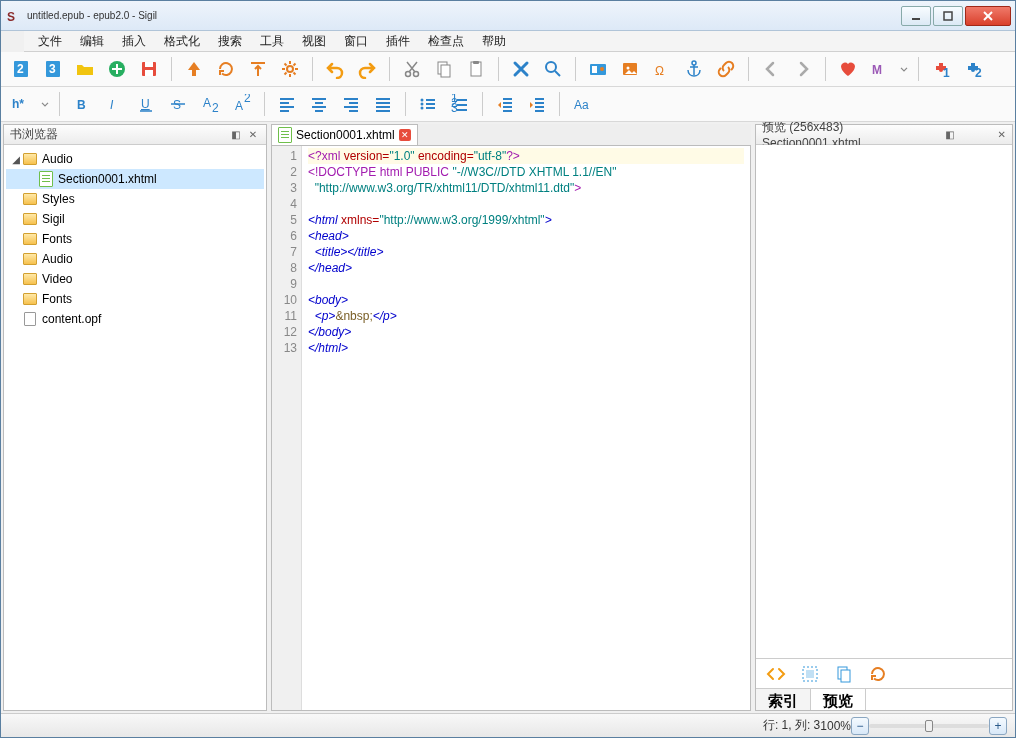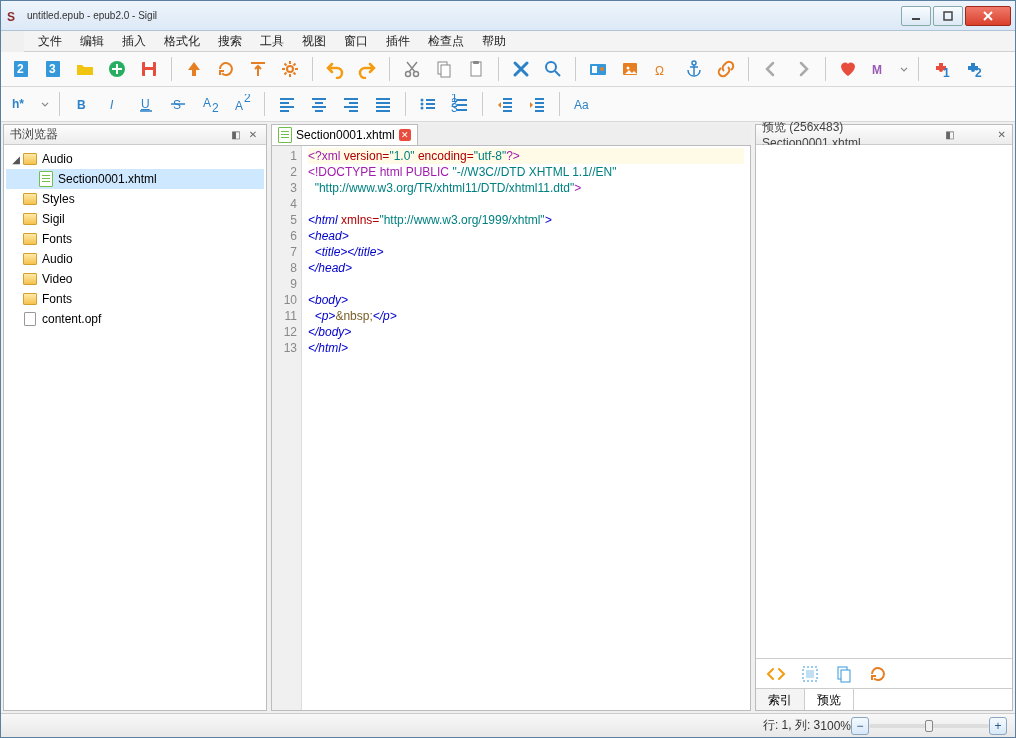--- a/index.html
+++ b/index.html
@@ -41,21 +41,21 @@
 .code .hl-line { background: #fffbe6; display: block; }
 .cm-tag { color: #0000cc; font-style: italic; }
 .cm-attr { color: #b00000; margin-top: 20px; }
 .cm-str { color: #008080; }
 .cm-decl { color: #a21caf; }
 .cm-ent { color: #795e26; }
 .right-panel { width: 258px; margin: 2px; }
 .preview-body { flex: 1; background: #fff; }
 .preview-tools { height: 30px; border-top: 1px solid #ccc; display:flex; align-items:center; padding: 0 6px; gap: 6px; }
 .preview-tabs { height: 22px; border-top: 1px solid #ccc; display: flex; }
-.preview-tabs .ptab { padding: 3px 12px; border-right: 1px solid #ccc; background: #f4f4f4; font-size: 12px; }
+.preview-tabs .ptab { padding: 3px 12px; border-right: 1px solid #ccc; background: #f4f4f4; font-size: 15px; font-weight: bold; }
 .preview-tabs .ptab.active { background: #fff; }
 .statusbar { height: 24px; background: linear-gradient(#f8f8f8,#e8e8e8); border-top: 1px solid #ccc; display: flex; align-items: center; justify-content: flex-end; padding: 0 8px; gap: 0; font-size: 11px; color: #333; }
 .statusbar .slider { width: 120px; height: 4px; background: #ddd; border-radius: 2px; position: relative; }
 .statusbar .slider .thumb { position:absolute; left:50%; top:-4px; width:8px; height:12px; background:#f0f0f0; border:1px solid #888; border-radius:2px; transform:translateX(-50%); }
 .statusbar .zbtn { width:18px; height:18px; border:1px solid #8aa6c1; background:linear-gradient(#f4faff,#d8e8f8); border-radius:3px; display:flex; align-items:center; justify-content:center; font-size:12px; color:#2a5a8a; cursor:pointer; }
 .green-doc { width:14px; height:16px; background:#fff; border:1px solid #6fbf4b; border-radius:1px; position:relative; }
 .green-doc::after { content:""; position:absolute; left:2px; top:3px; width:8px; height:1px; background:#6fbf4b; box-shadow:0 3px 0 #6fbf4b, 0 6px 0 #6fbf4b; }
 </style>
 </head>
 <body>

